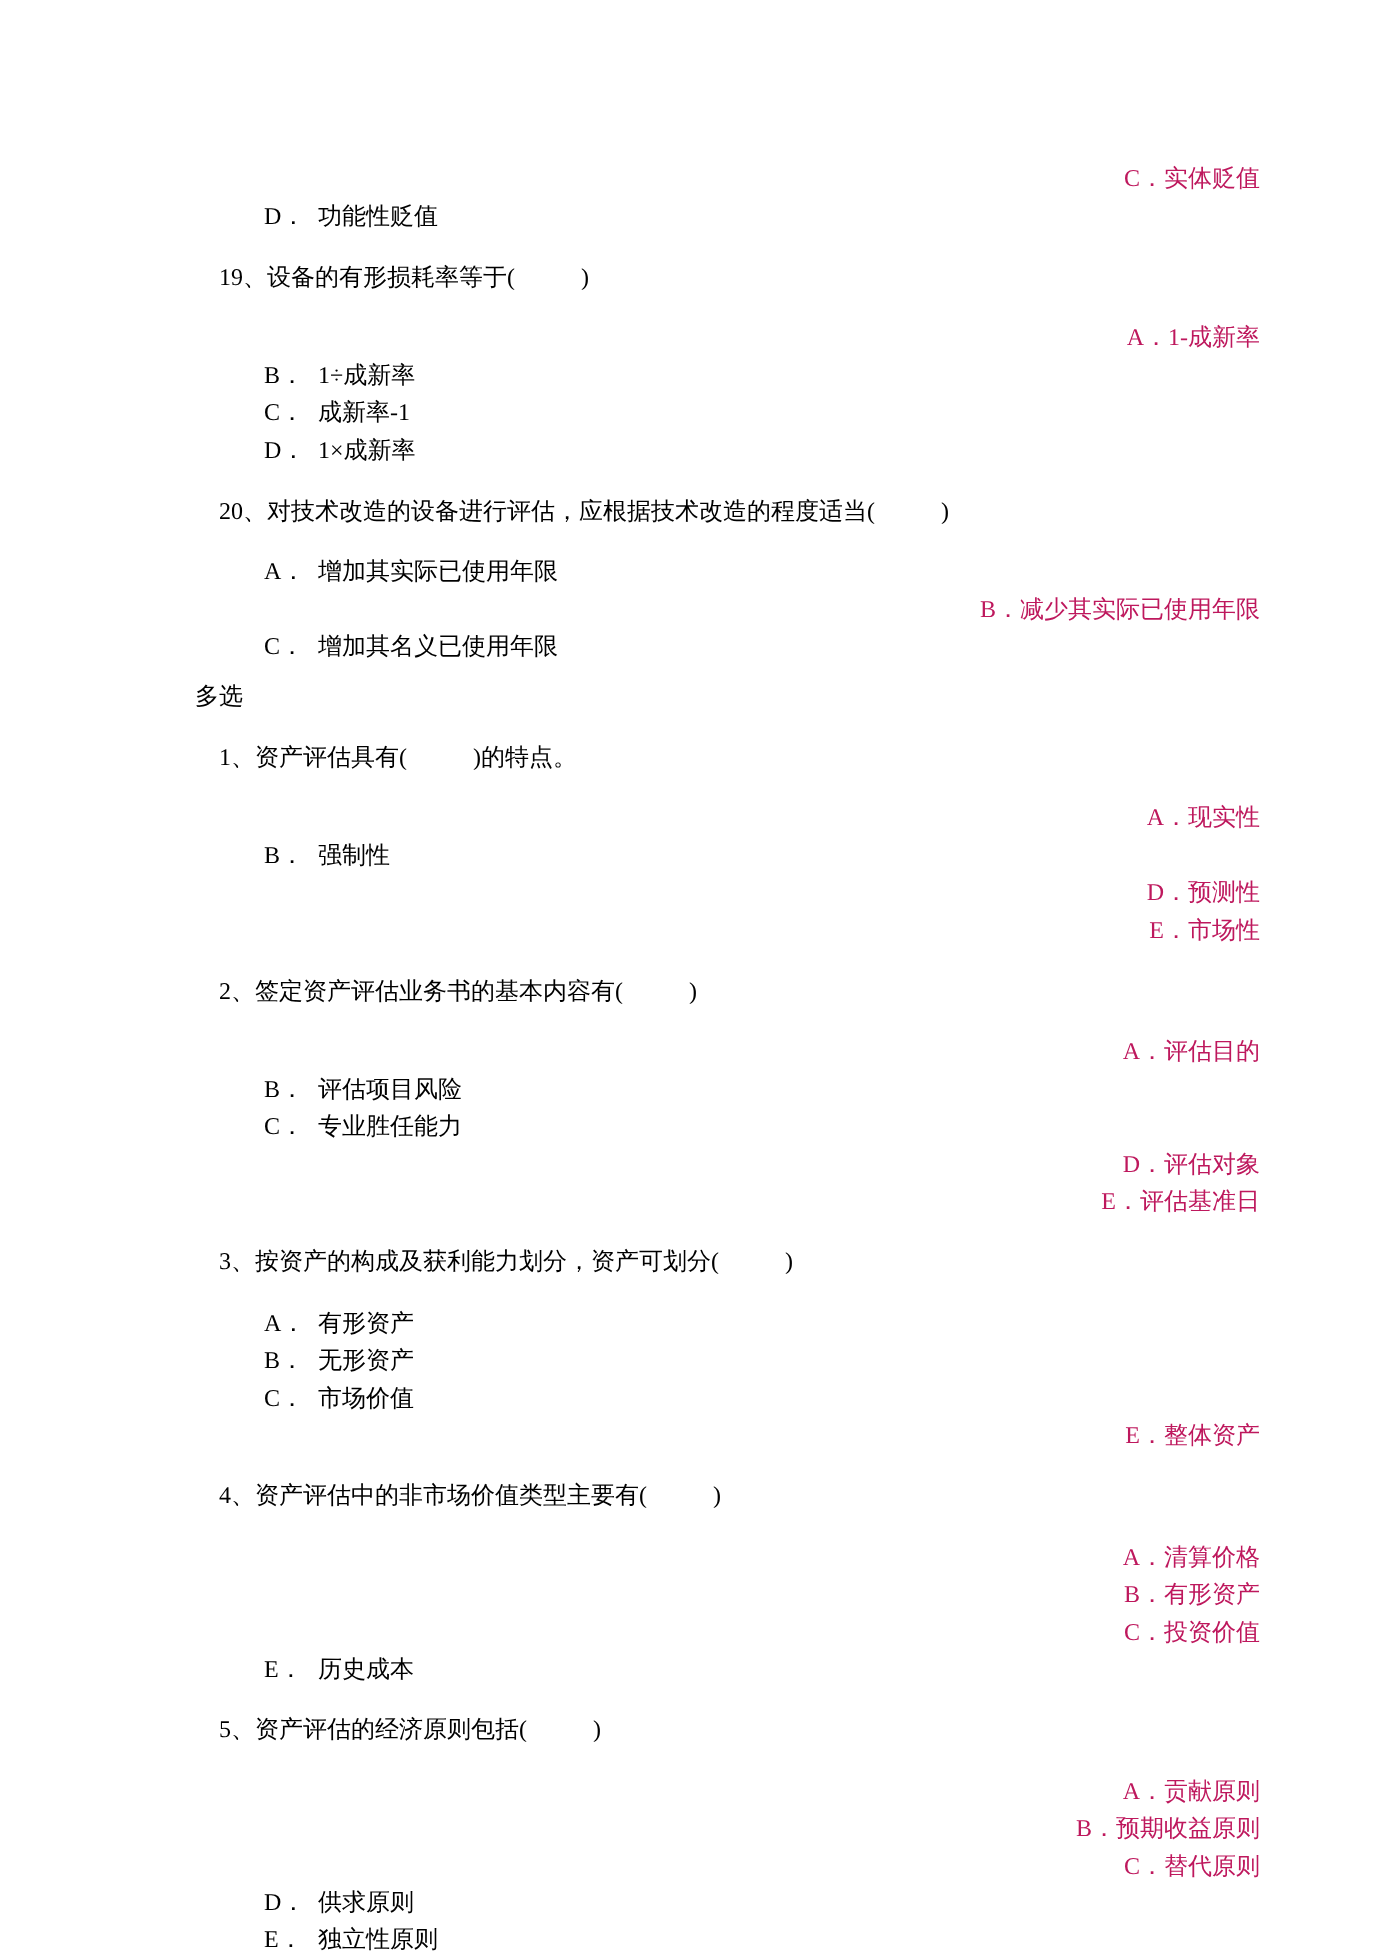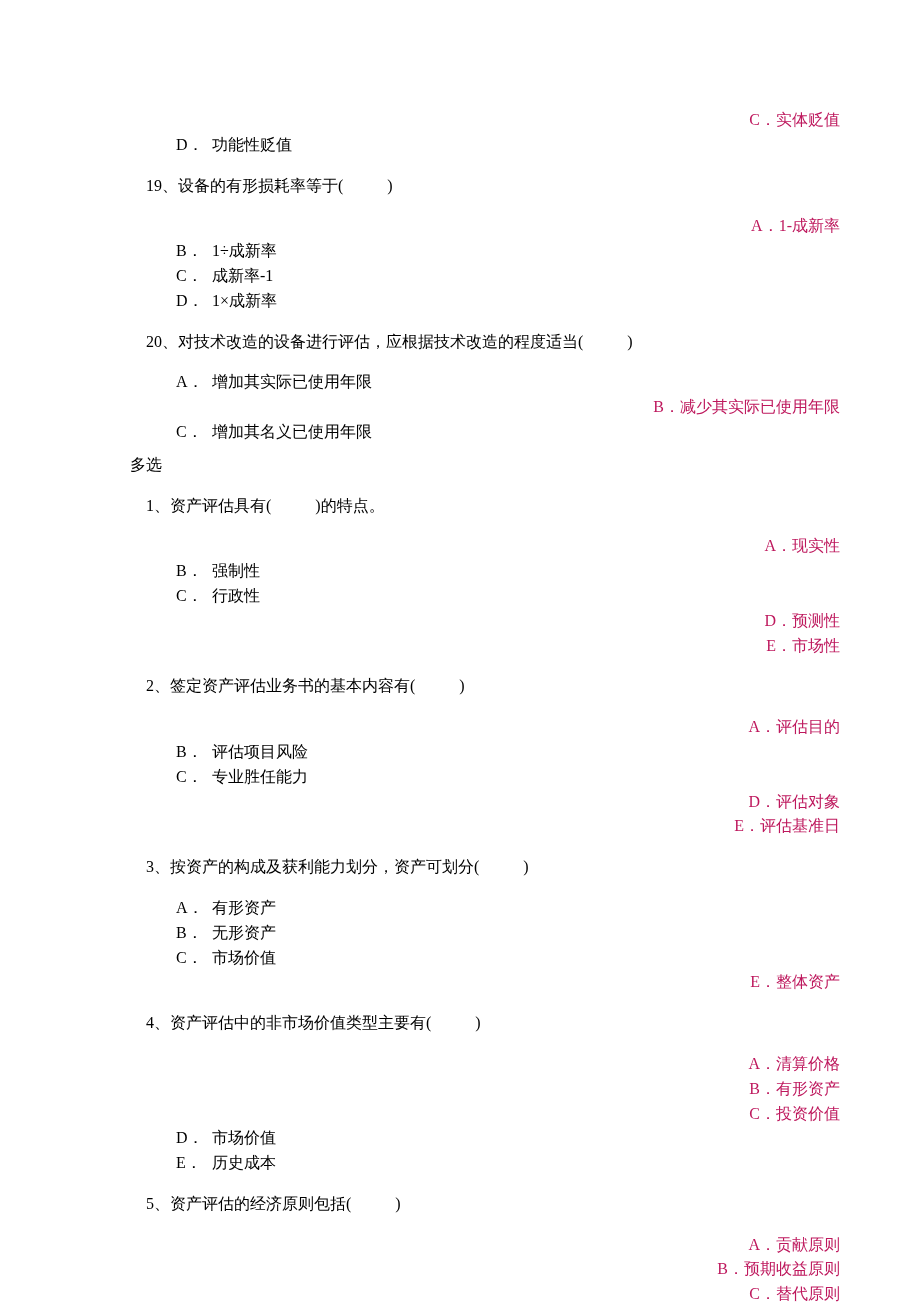--- a/index.html
+++ b/index.html
@@ -63,39 +63,37 @@
     </div>
 
   <p class="section-heading">
     <span>多选</span>
   </p>
 
   <div id="multi-block">
       <p class="question-line"><span>1、</span><span>资产评估具有(</span><span class="blank"></span><span>)的特点。</span></p>
       <p class="option-line red"><span class="option-label">A．</span><span>现实性</span></p>
       <p class="option-line"><span class="option-label">B．</span><span>强制性</span></p>
-      <p class="option-line"><span class="option-label">C．</span><span>行政性</span></p>
       <p class="option-line red"><span class="option-label">D．</span><span>预测性</span></p>
       <p class="option-line red"><span class="option-label">E．</span><span>市场性</span></p>
       <p class="question-line"><span>2、</span><span>签定资产评估业务书的基本内容有(</span><span class="blank"></span><span>)</span></p>
       <p class="option-line red"><span class="option-label">A．</span><span>评估目的</span></p>
       <p class="option-line"><span class="option-label">B．</span><span>评估项目风险</span></p>
       <p class="option-line"><span class="option-label">C．</span><span>专业胜任能力</span></p>
       <p class="option-line red"><span class="option-label">D．</span><span>评估对象</span></p>
       <p class="option-line red"><span class="option-label">E．</span><span>评估基准日</span></p>
       <p class="question-line"><span>3、</span><span>按资产的构成及获利能力划分，资产可划分(</span><span class="blank"></span><span>)</span></p>
       <p class="option-line"><span class="option-label">A．</span><span>有形资产</span></p>
       <p class="option-line"><span class="option-label">B．</span><span>无形资产</span></p>
       <p class="option-line"><span class="option-label">C．</span><span>市场价值</span></p>
       <p class="option-line red"><span class="option-label">E．</span><span>整体资产</span></p>
       <p class="question-line"><span>4、</span><span>资产评估中的非市场价值类型主要有(</span><span class="blank"></span><span>)</span></p>
       <p class="option-line red"><span class="option-label">A．</span><span>清算价格</span></p>
       <p class="option-line red"><span class="option-label">B．</span><span>有形资产</span></p>
       <p class="option-line red"><span class="option-label">C．</span><span>投资价值</span></p>
-      <p class="option-line"><span class="option-label">D．</span><span>市场价值</span></p>
       <p class="option-line"><span class="option-label">E．</span><span>历史成本</span></p>
       <p class="question-line"><span>5、</span><span>资产评估的经济原则包括(</span><span class="blank"></span><span>)</span></p>
       <p class="option-line red"><span class="option-label">A．</span><span>贡献原则</span></p>
       <p class="option-line red"><span class="option-label">B．</span><span>预期收益原则</span></p>
       <p class="option-line red"><span class="option-label">C．</span><span>替代原则</span></p>
       <p class="option-line"><span class="option-label">D．</span><span>供求原则</span></p>
       <p class="option-line"><span class="option-label">E．</span><span>独立性原则</span></p>
     </div>
 
 </div>

